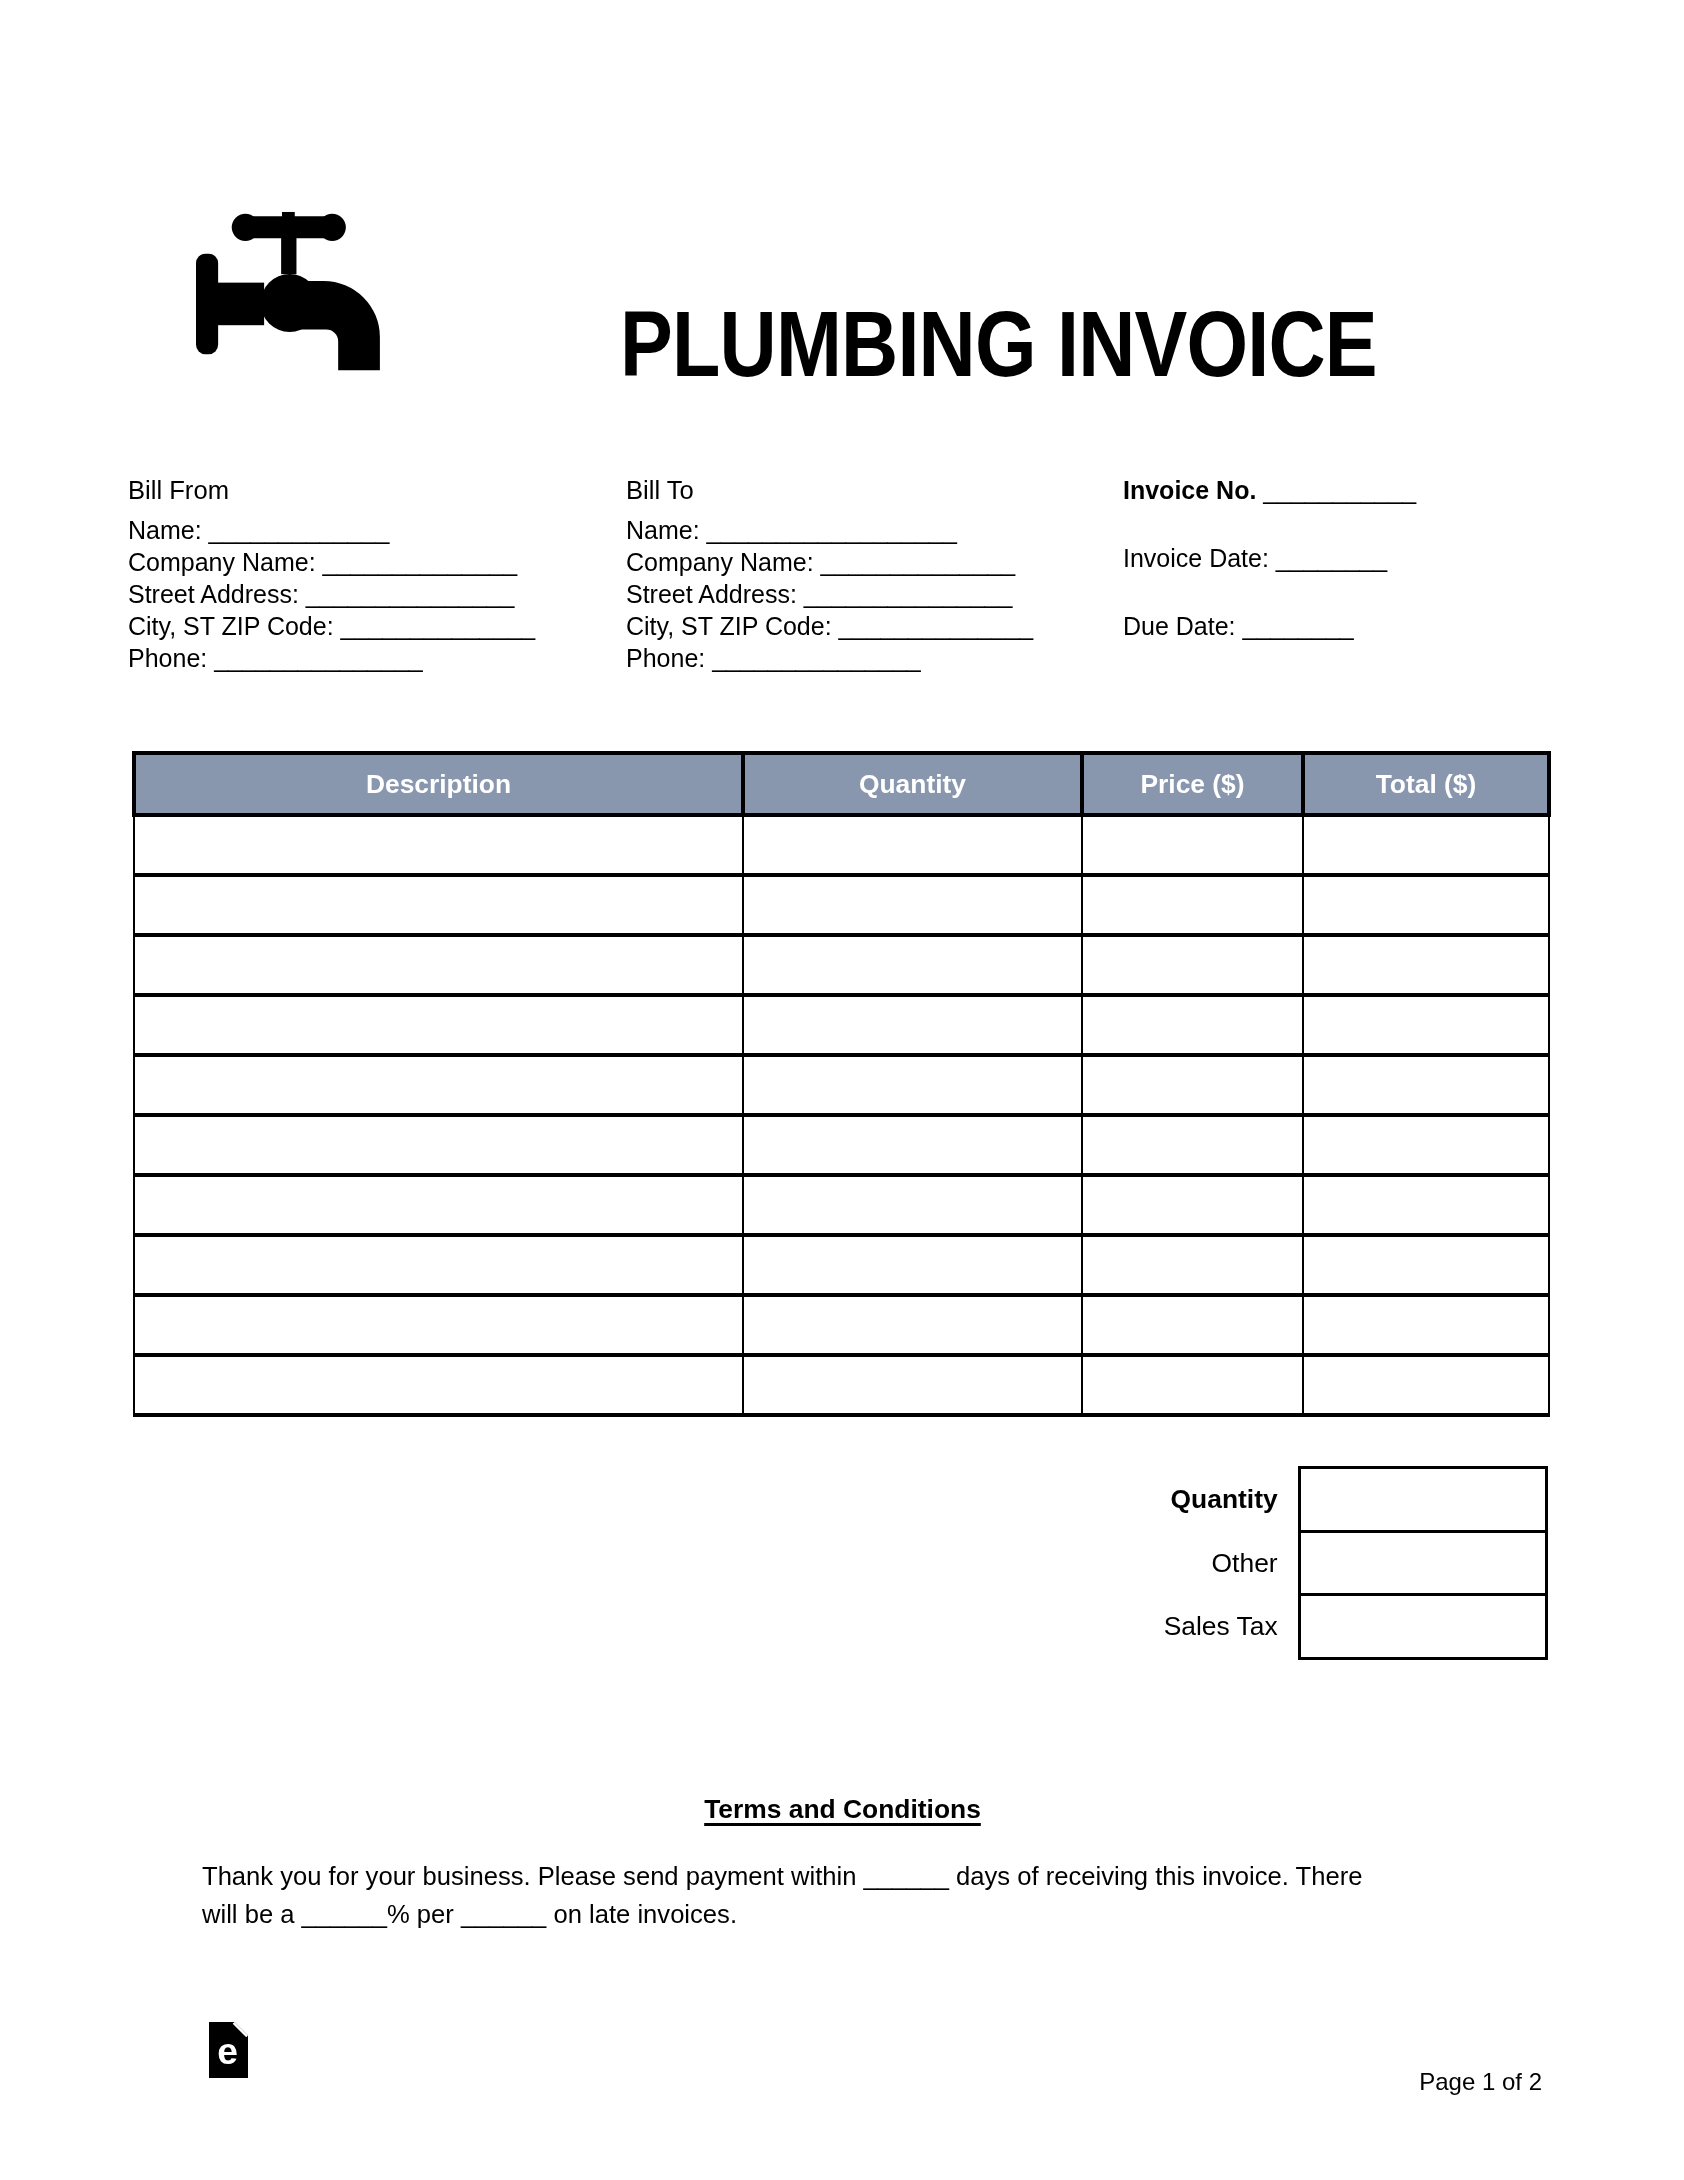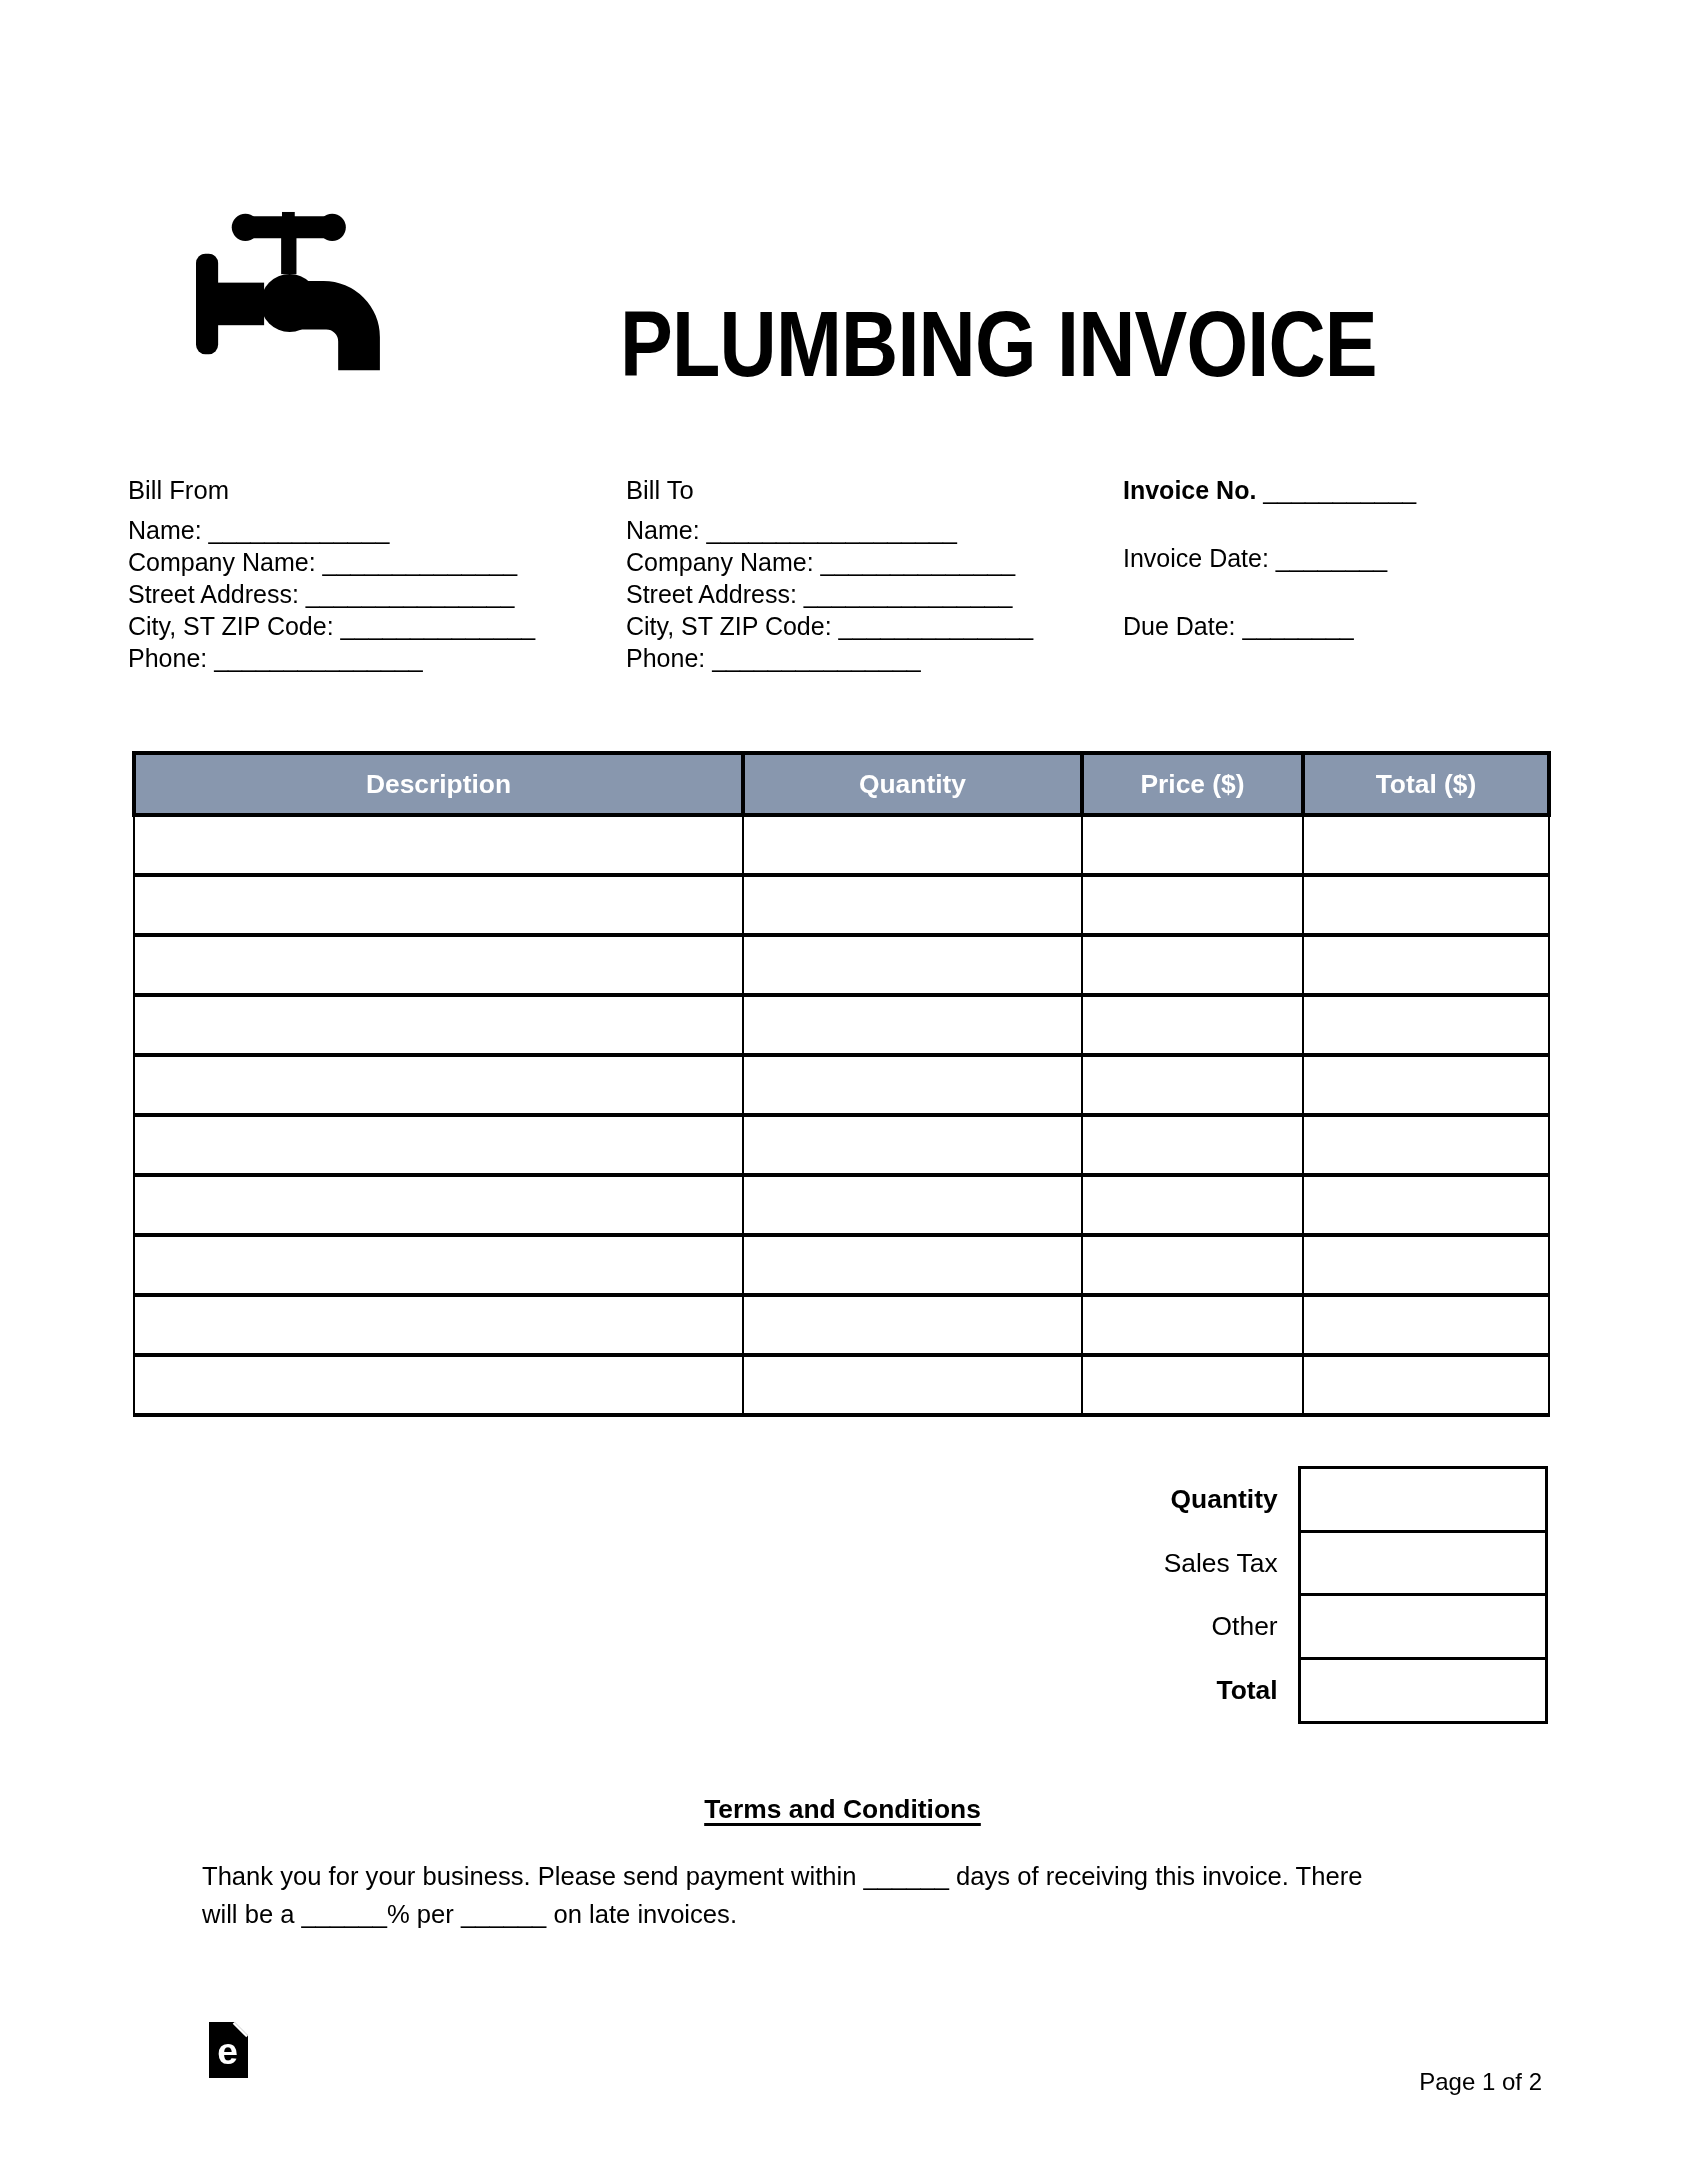--- a/index.html
+++ b/index.html
@@ -207,29 +207,25 @@
       </tr>
       </tbody>
   </table>
 
   <div class="totals">
     <div class="totals-row">
       <div class="tot-label bold">Quantity</div>
       <div class="tot-box"></div>
     </div>
     <div class="totals-row">
-      <div class="tot-label">Sales Tax</div>
-      <div class="tot-box"></div>
-    </div>
-    <div class="totals-row">
       <div class="tot-label">Other</div>
       <div class="tot-box"></div>
     </div>
     <div class="totals-row">
-      <div class="tot-label bold">Total</div>
+      <div class="tot-label">Sales Tax</div>
       <div class="tot-box"></div>
     </div>
   </div>
 
   <div class="terms-heading">Terms and Conditions</div>
   <div class="terms-body">
     <div class="terms-line">Thank you for your business. Please send payment within ______ days of receiving this invoice. There</div>
     <div class="terms-line">will be a ______% per ______ on late invoices.</div>
   </div>
 

